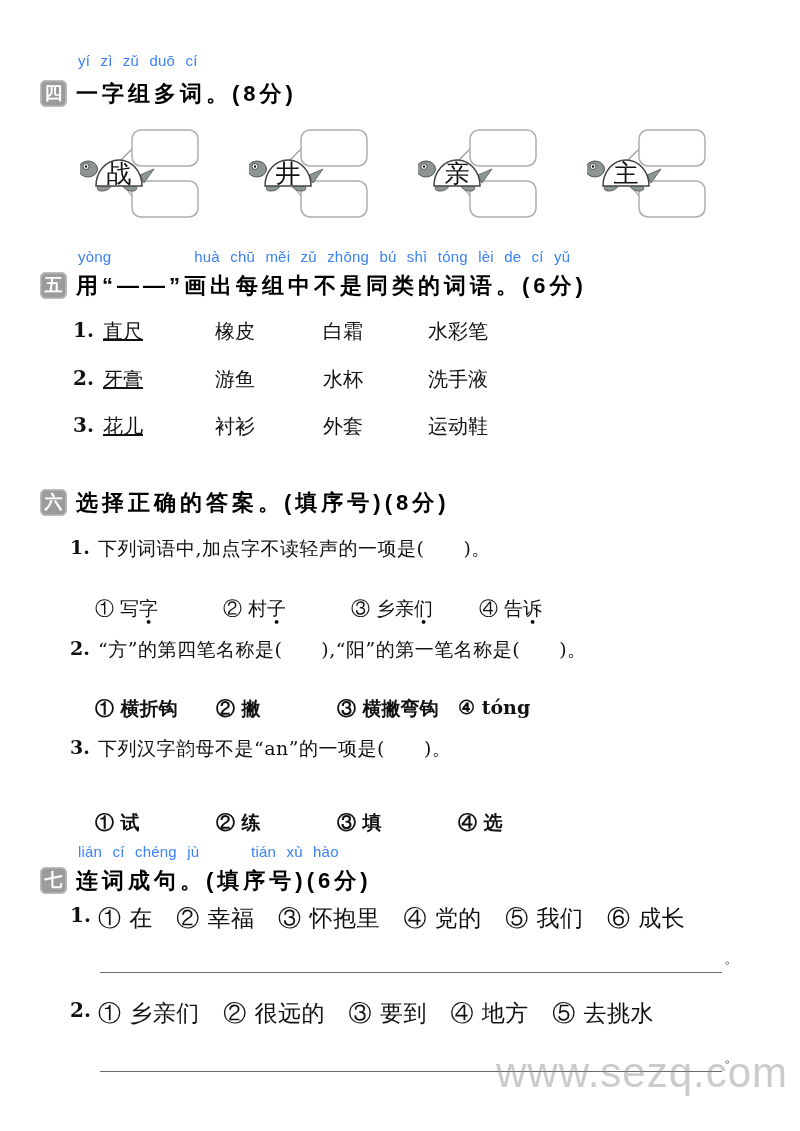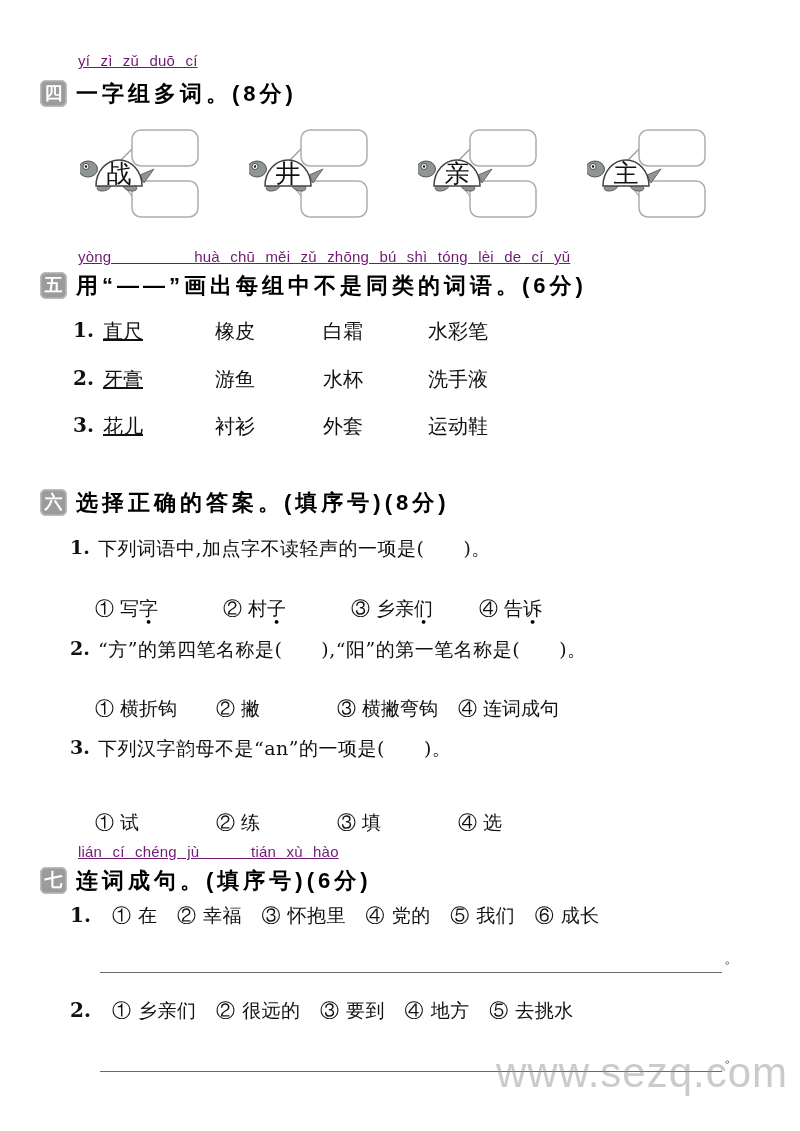--- a/index.html
+++ b/index.html
@@ -1,47 +1,47 @@
 <!DOCTYPE html>
 <html><head>
 <meta charset="utf-8">
 <style>
   html,body{margin:0;padding:0;background:#fff;}
   .page{position:relative;width:800px;height:1131px;background:#ffffff;overflow:hidden;
         font-family:"Liberation Sans",sans-serif;color:#111;}
-  .pinyin{position:absolute;left:78px;font-size:15px;color:#701a75;white-space:pre;
-          word-spacing:6px;letter-spacing:.2px;font-family:"Liberation Sans",sans-serif;text-decoration:underline;}
+  .pinyin{position:absolute;left:78px;font-size:15px;color:#3b82f6;white-space:pre;
+          word-spacing:6px;letter-spacing:.2px;font-family:"Liberation Sans",sans-serif;}
   .badge{position:absolute;left:40px;width:27px;height:27px;background:#9b9b9b;
          border-radius:6px;color:#fff;font-weight:bold;font-size:18px;line-height:27px;
          text-align:center;box-shadow:inset 0 0 0 1.5px #bdbdbd;}
   .title{position:absolute;left:76px;font-size:22px;font-weight:bold;letter-spacing:4px;
          color:#000;white-space:pre;}
   .turtles{position:absolute;left:80px;top:123px;width:632px;display:flex;
            justify-content:space-between;}
   .wrow{position:absolute;left:73px;display:flex;font-size:20px;
         font-family:"DejaVu Serif","Liberation Serif",serif;}
   .wrow .num{width:30px;font-weight:bold;}
   .wrow span:nth-child(2){width:112px;text-decoration:underline;}
   .wrow span:nth-child(3){width:108px;}
   .wrow span:nth-child(4){width:105px;}
   .qrow{position:absolute;left:70px;display:flex;
         font-family:"DejaVu Serif","Liberation Serif",serif;}
   .qrow .qnum{width:28px;font-weight:bold;font-size:19px;}
   .qrow .qtext{font-size:19px;letter-spacing:.5px;white-space:pre-wrap;}
   .optrow{position:absolute;left:95px;display:flex;font-size:19px;
           font-family:"DejaVu Serif","Liberation Serif",serif;margin-top:10px;}
   .optrow.wide .opt{width:128px;}
-  .optrow.norm .opt{width:121px;}
+  .optrow.norm .opt{width:121px;font-weight:bold;}
   .dotted{display:inline-block;position:relative;}
   .dotted:not(:empty)::after{content:"•";position:absolute;left:50%;bottom:-0.62em;
           transform:translateX(-50%);font-size:13px;color:#000;}
   .srow{position:absolute;left:70px;display:flex;
         font-family:"DejaVu Serif","Liberation Serif",serif;}
   .srow .qnum{width:28px;font-weight:bold;font-size:20px;}
-  .srow .stext{font-size:19px;white-space:pre;letter-spacing:.5px;margin-left:14px;}
+  .srow .stext{font-size:23px;white-space:pre;letter-spacing:.5px;}
   .ansline{position:absolute;left:100px;width:622px;height:0;border-bottom:1.6px solid #6a6a6a;}
   .lineperiod{position:absolute;left:724px;font-size:15px;
         font-family:"DejaVu Serif","Liberation Serif",serif;color:#333;}
   .watermark{position:absolute;left:496px;top:1049px;font-size:42px;letter-spacing:1px;
         color:rgba(140,140,140,0.45);font-family:"Liberation Sans",sans-serif;}
   svg text{font-family:"DejaVu Serif","Liberation Serif",serif;}
 </style>
 </head>
 <body>
 
@@ -160,21 +160,21 @@
   </div>
 
   <div class="qrow" style="top:637px">
     <span class="qnum">2.</span>
     <span class="qtext">“方”的第四笔名称是(　　),“阳”的第一笔名称是(　　)。</span>
   </div>
   <div class="optrow norm" style="top:686px">
     <span class="opt">① 横折钩</span>
     <span class="opt">② 撇</span>
     <span class="opt">③ 横撇弯钩</span>
-    <span class="opt">④ 连词成句</span>
+    <span class="opt">④ tóng</span>
   </div>
 
   <div class="qrow" style="top:736px">
     <span class="qnum">3.</span>
     <span class="qtext">下列汉字韵母不是“an”的一项是(　　)。</span>
   </div>
   <div class="optrow norm" style="top:800px">
     <span class="opt">① 试</span>
     <span class="opt">② 练</span>
     <span class="opt">③ 填</span>

